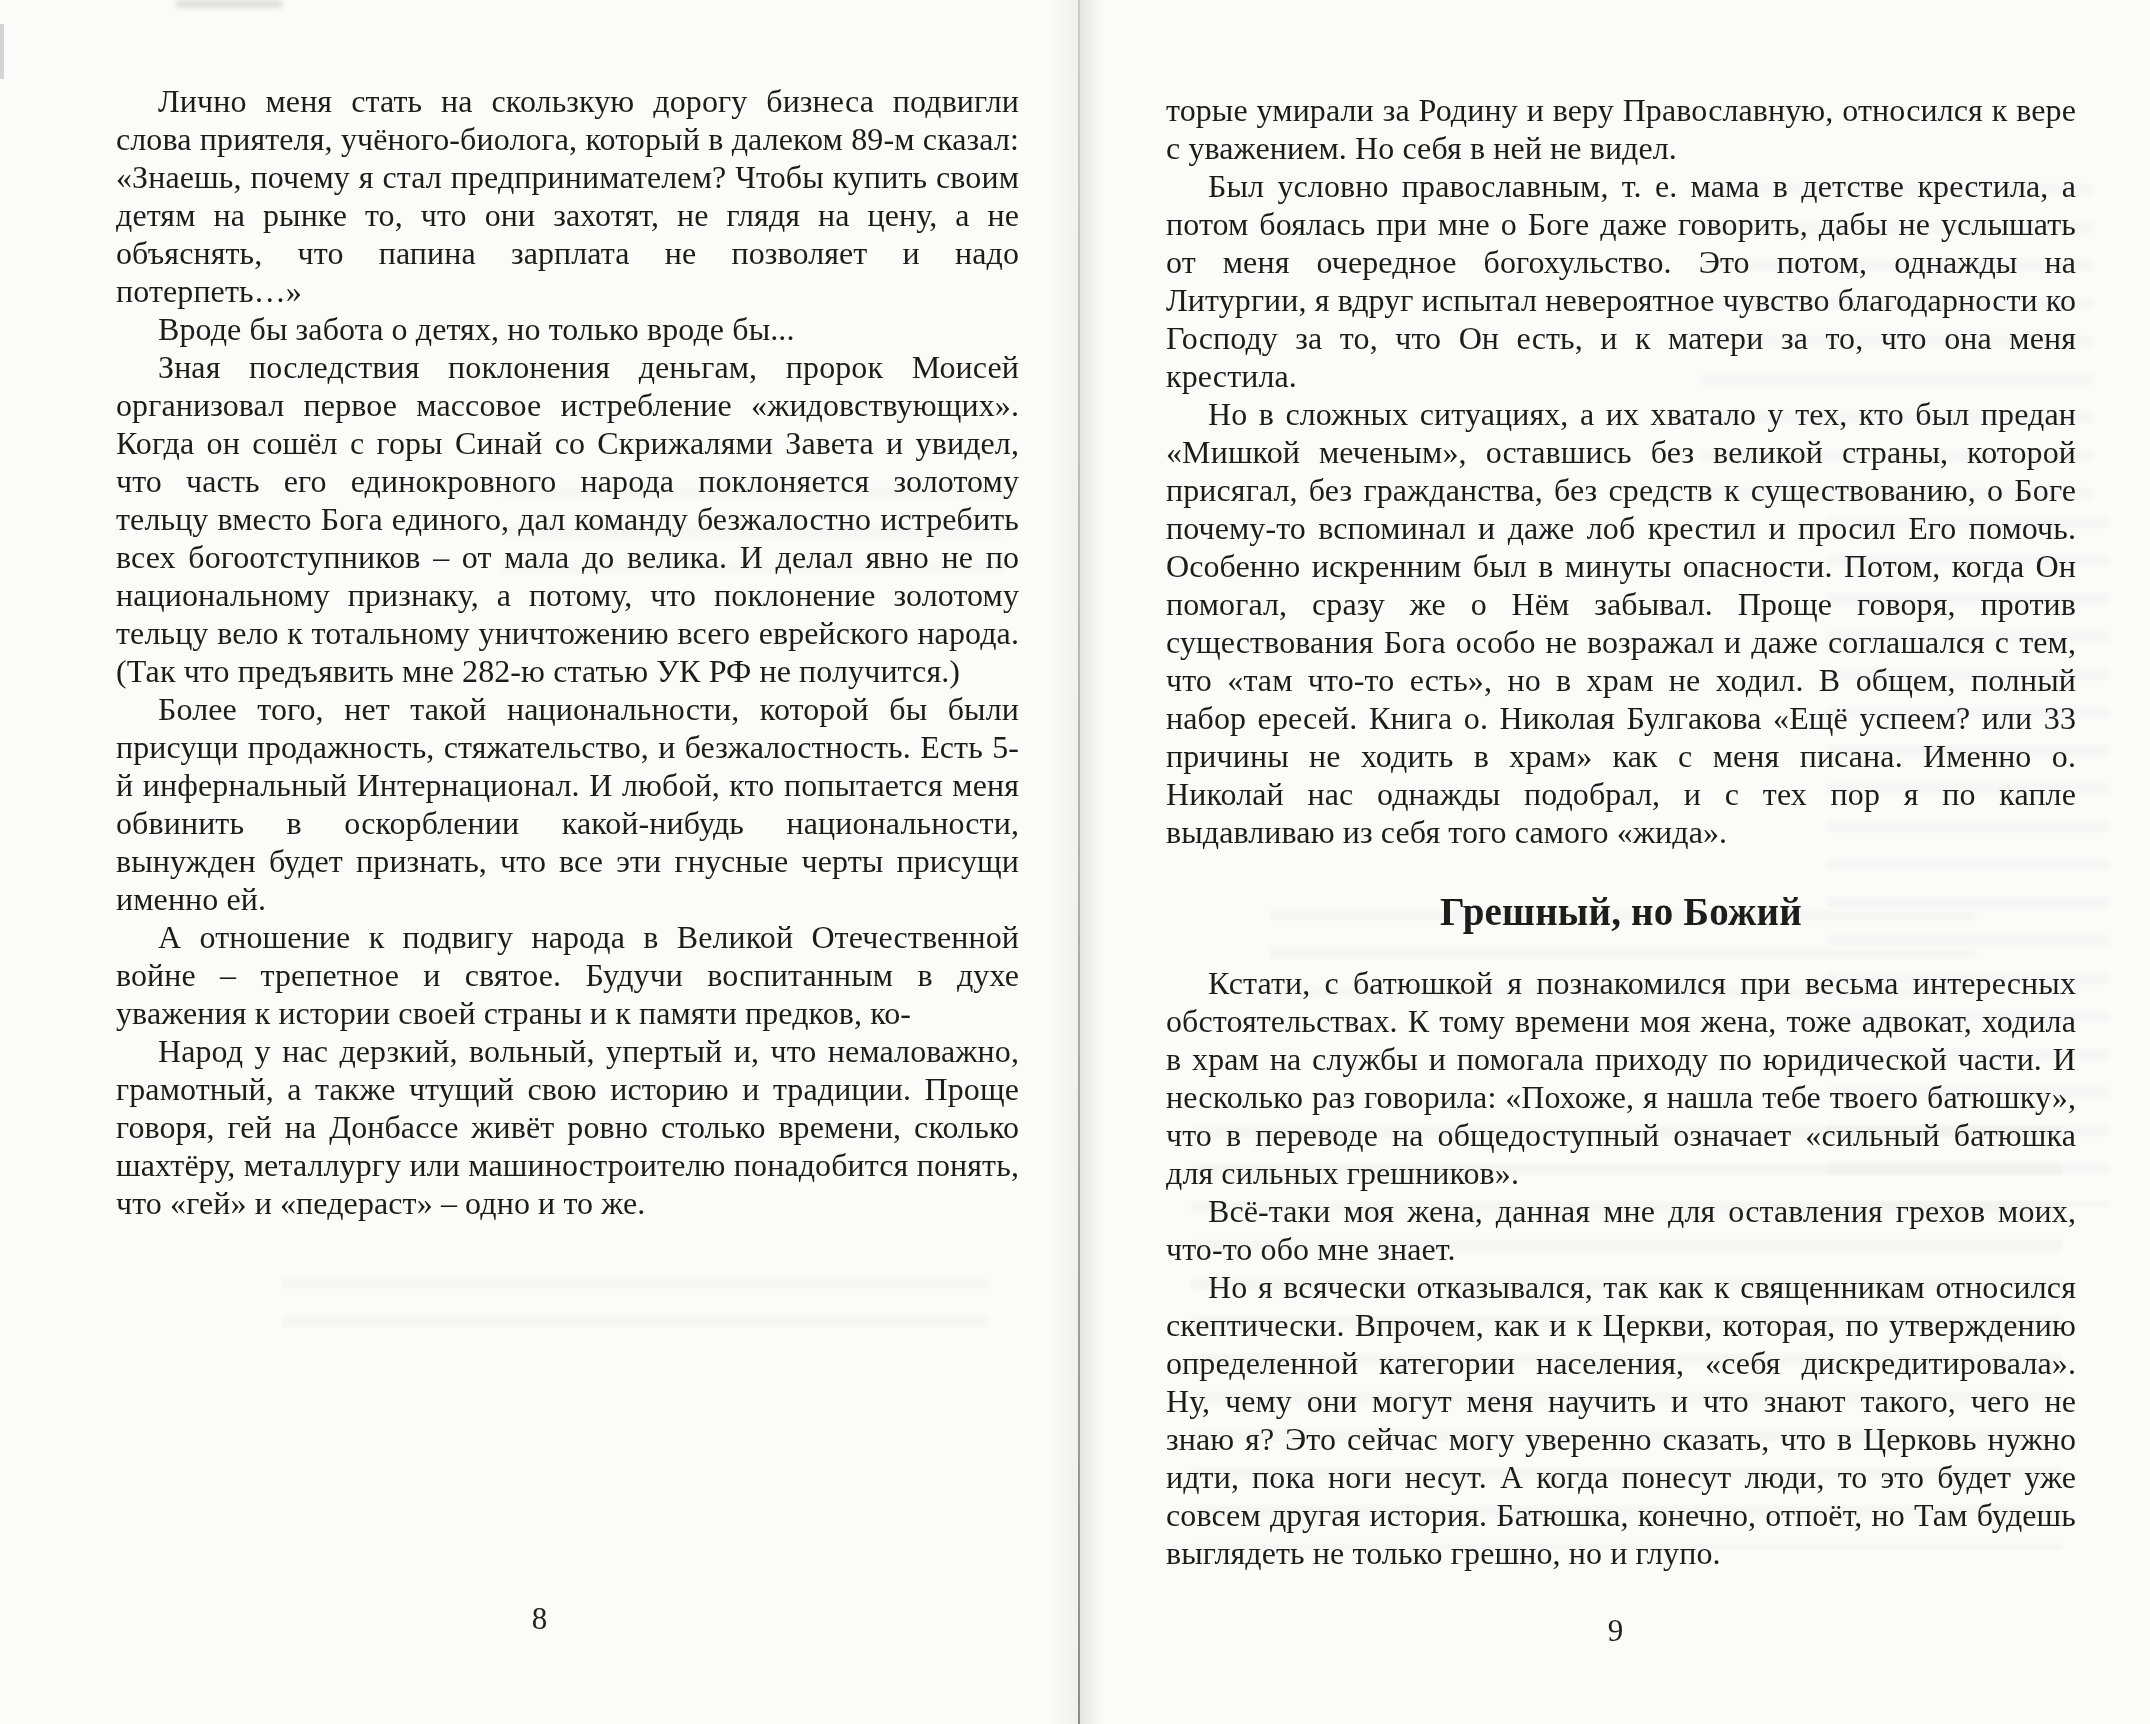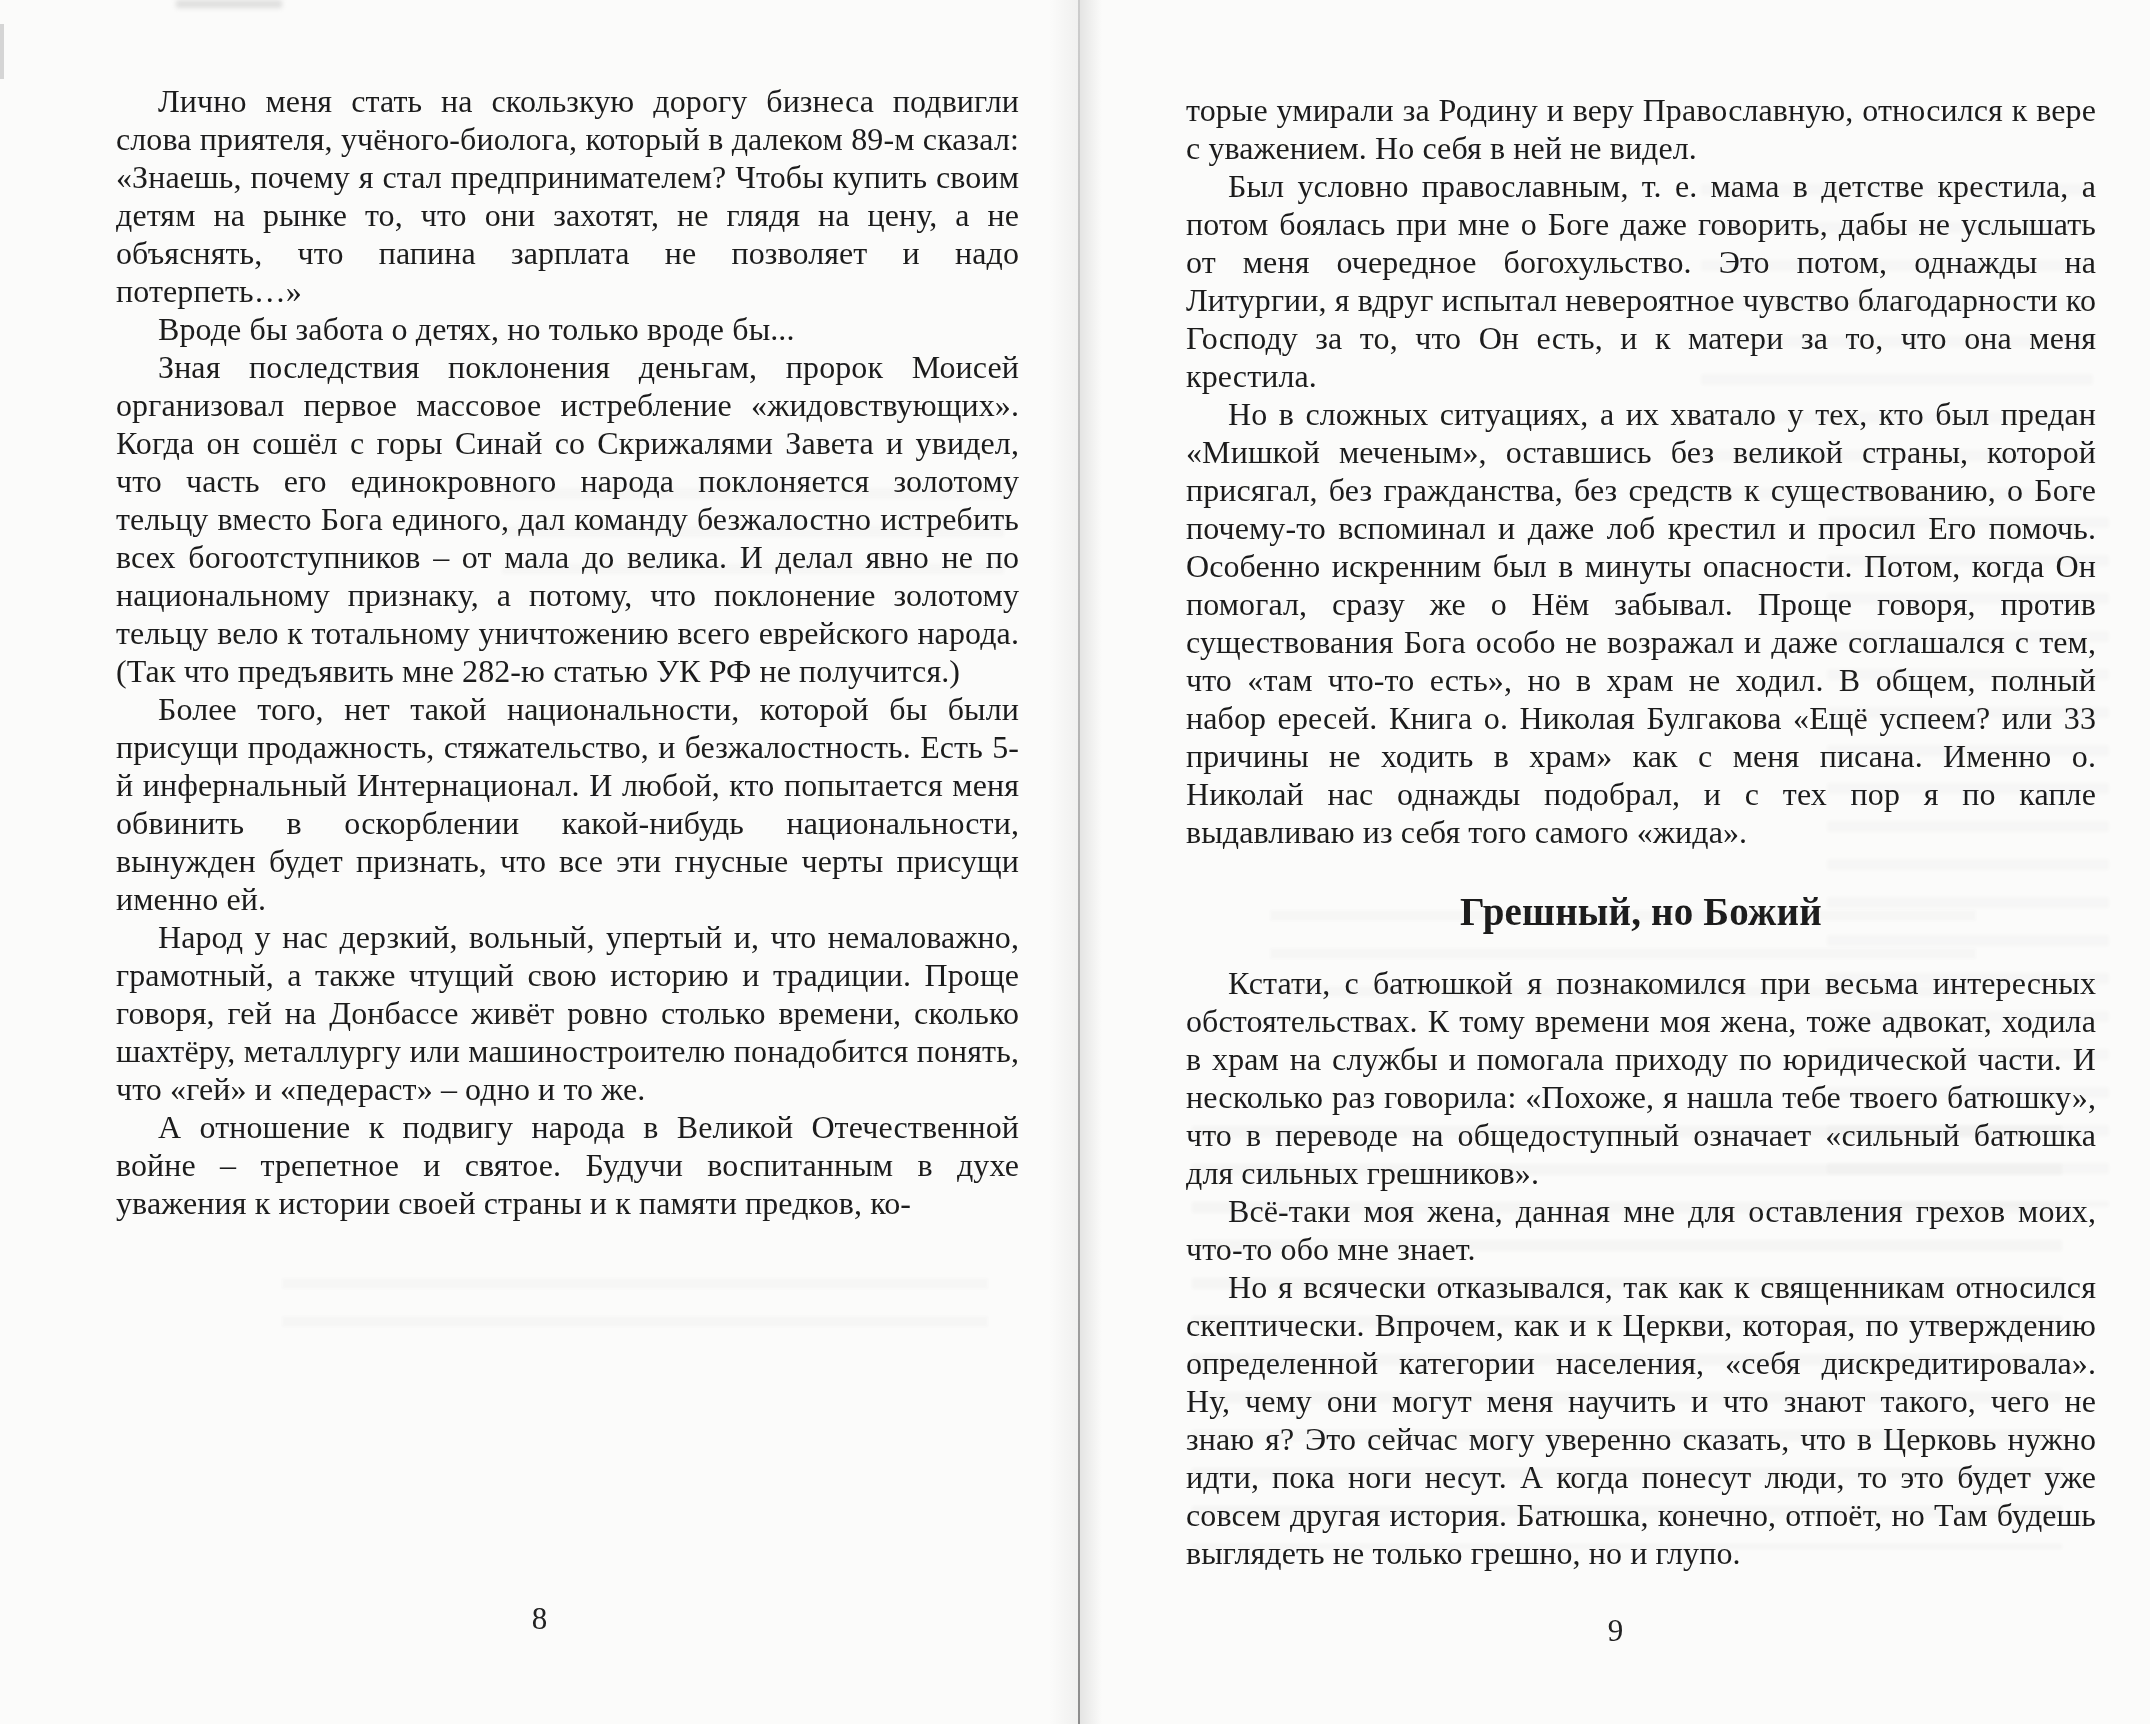--- a/index.html
+++ b/index.html
@@ -10,21 +10,21 @@
     overflow: hidden;
     font-family: "Liberation Serif", "DejaVu Serif", serif;
     color: #1c1c1c;
   }
   .page { position: absolute; top: 0; height: 1725px; }
   #left-page  { left: 0;      width: 1079px; }
   #right-page { left: 1081px; width: 1069px; }
 
   .text-block { position: absolute; }
   #left-page  .text-block { left: 116px; top: 82px; width: 903px; }
-  #right-page .text-block { left: 85px; top: 91px; width: 910px; margin-left: 20px; }
+  #right-page .text-block { left: 85px; top: 91px; width: 910px; }
 
   .text-block p {
     margin: 0;
     font-size: 32px;
     line-height: 38px;
     text-align: justify;
     letter-spacing: 0.1px;
   }
   .text-block p.indent { text-indent: 42px; }
   .text-block .gap-before { margin-top: 36px; }
@@ -96,22 +96,22 @@
 </style>
 </head>
 <body>
 
 <div class="page" id="left-page">
   <div class="text-block">
       <p class=" indent">Лично меня стать на скользкую дорогу бизнеса подвигли слова приятеля, учёного-биолога, который в далеком 89-м сказал: «Знаешь, почему я стал предпринимателем? Чтобы купить своим детям на рынке то, что они захотят, не глядя на цену, а не объяснять, что папина зарплата не позволяет и надо потерпеть…»</p>
       <p class=" indent">Вроде бы забота о детях, но только вроде бы...</p>
       <p class=" indent">Зная последствия поклонения деньгам, пророк Моисей организовал первое массовое истребление «жидовствующих». Когда он сошёл с горы Синай со Скрижалями Завета и увидел, что часть его единокровного народа поклоняется золотому тельцу вместо Бога единого, дал команду безжалостно истребить всех богоотступников – от мала до велика. И делал явно не по национальному признаку, а потому, что поклонение золотому тельцу вело к тотальному уничтожению всего еврейского народа. (Так что предъявить мне 282-ю статью УК РФ не получится.)</p>
       <p class=" indent">Более того, нет такой национальности, которой бы были присущи продажность, стяжательство, и безжалостность. Есть 5-й инфернальный Интернационал. И любой, кто попытается меня обвинить в оскорблении какой-нибудь национальности, вынужден будет признать, что все эти гнусные черты присущи именно ей.</p>
+      <p class=" indent">А отношение к подвигу народа в Великой Отечественной войне – трепетное и святое. Будучи воспитанным в духе уважения к истории своей страны и к памяти предков, ко-</p>
       <p class=" indent">Народ у нас дерзкий, вольный, упертый и, что немаловажно, грамотный, а также чтущий свою историю и традиции. Проще говоря, гей на Донбассе живёт ровно столько времени, сколько шахтёру, металлургу или машиностроителю понадобится понять, что «гей» и «педераст» – одно и то же.</p>
-      <p class=" indent">А отношение к подвигу народа в Великой Отечественной войне – трепетное и святое. Будучи воспитанным в духе уважения к истории своей страны и к памяти предков, ко-</p>
     </div>
   <div class="page-number">8</div>
 </div>
 
 <div class="page" id="right-page">
   <div class="text-block">
       <p class="">торые умирали за Родину и веру Православную, относился к вере с уважением. Но себя в ней не видел.</p>
       <p class=" indent">Был условно православным, т. е. мама в детстве крестила, а потом боялась при мне о Боге даже говорить, дабы не услышать от меня очередное богохульство. Это потом, однажды на Литургии, я вдруг испытал невероятное чувство благодарности ко Господу за то, что Он есть, и к матери за то, что она меня крестила.</p>
       <p class=" indent">Но в сложных ситуациях, а их хватало у тех, кто был предан «Мишкой меченым», оставшись без великой страны, которой присягал, без гражданства, без средств к существованию, о Боге почему-то вспоминал и даже лоб крестил и просил Его помочь. Особенно искренним был в минуты опасности. Потом, когда Он помогал, сразу же о Нём забывал. Проще говоря, против существования Бога особо не возражал и даже соглашался с тем, что «там что-то есть», но в храм не ходил. В общем, полный набор ересей. Книга о. Николая Булгакова «Ещё успеем? или 33 причины не ходить в храм» как с меня писана. Именно о. Николай нас однажды подобрал, и с тех пор я по капле выдавливаю из себя того самого «жида».</p>
       <h2 class="heading">Грешный, но Божий</h2>

